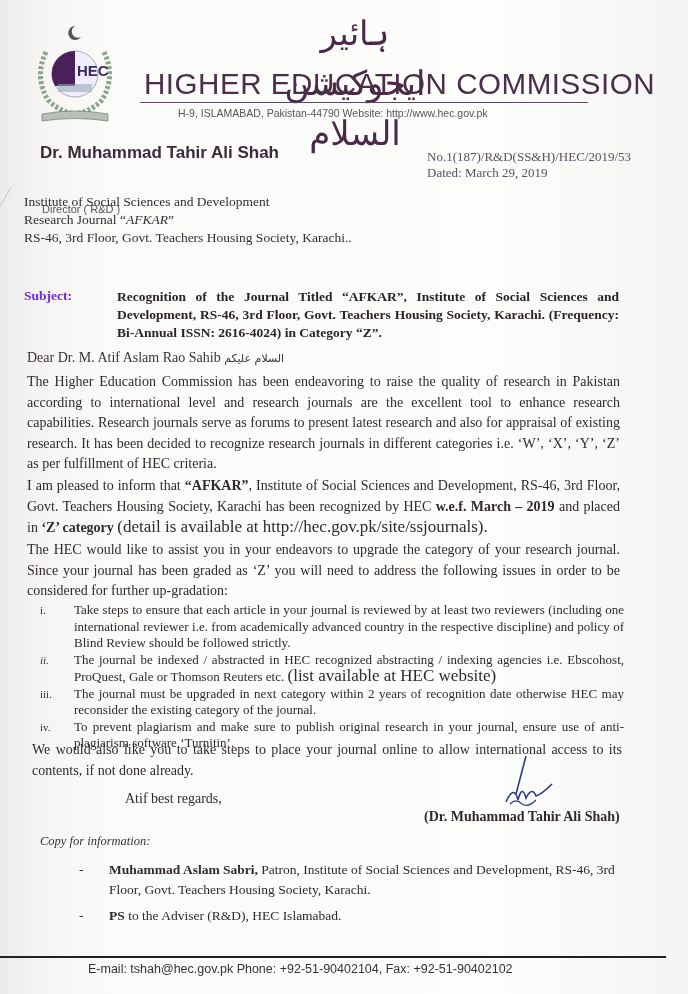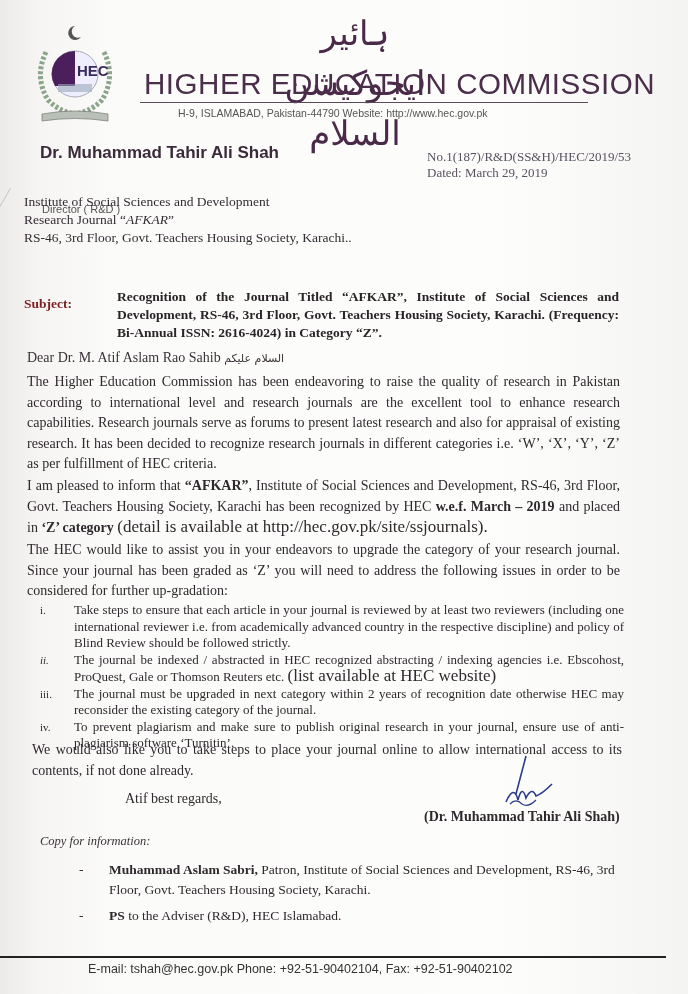--- a/index.html
+++ b/index.html
@@ -19,21 +19,21 @@
   
   .sender-name { left:40px; top:143px; font-family:"Liberation Sans", sans-serif; font-size:17px; font-weight:bold; color:#3a2a3a; }
   .sender-title { left:42px; top:163px; font-family:"Liberation Sans", sans-serif; font-size:11px; color:#555;margin-top:40px; }
   .ref-no { left:427px; top:149px; font-size:13px; color:#5a5060; }
   .ref-date { left:427px; top:165px; font-size:13px; color:#5a5060; }
   .margin-mark { left:2px; top:188px; width:16px; height:28px; border-left:1px solid #999; transform:skewX(-30deg); opacity:.5; }
   
   .recipient { left:24px; top:193px; font-size:13.5px; line-height:18px; color:#332c33; }
   .recipient .nm { font-weight:bold; }
   
-  .subject-label { left:24px; top:296px; font-size:13.5px; font-weight:bold; color:#7f1d1d; }
+  .subject-label { left:24px; top:288px; font-size:13.5px; font-weight:bold; color:#6d28d9; }
   .subject-text { left:117px; top:288px; width:502px; font-size:13.5px; font-weight:bold; line-height:18px; text-align:justify; color:#2a2428; }
   
   .salutation { left:27px; top:350px; font-size:14px; color:#3a3238; }
   .salutation .urdu { font-family:"DejaVu Sans", sans-serif; font-size:11px; }
   .para { left:27px; width:593px; font-size:14px; line-height:20.5px; text-align:justify; color:#2f292e; }
   .p1 { top:372px; }
   .p2 { top:476px; }
   .p3 { top:540px; }
   .list { left:32px; top:602px; width:592px; font-size:13px; line-height:16.5px; color:#2f292e; }
   .li { display:flex; margin-bottom:0px; }

